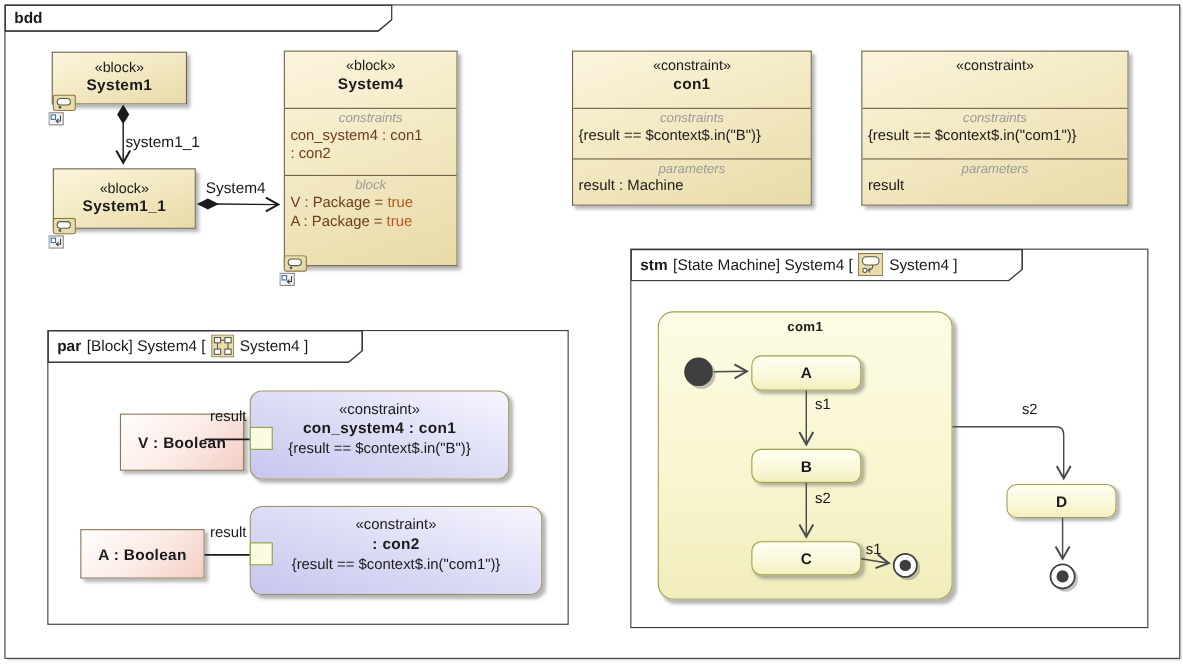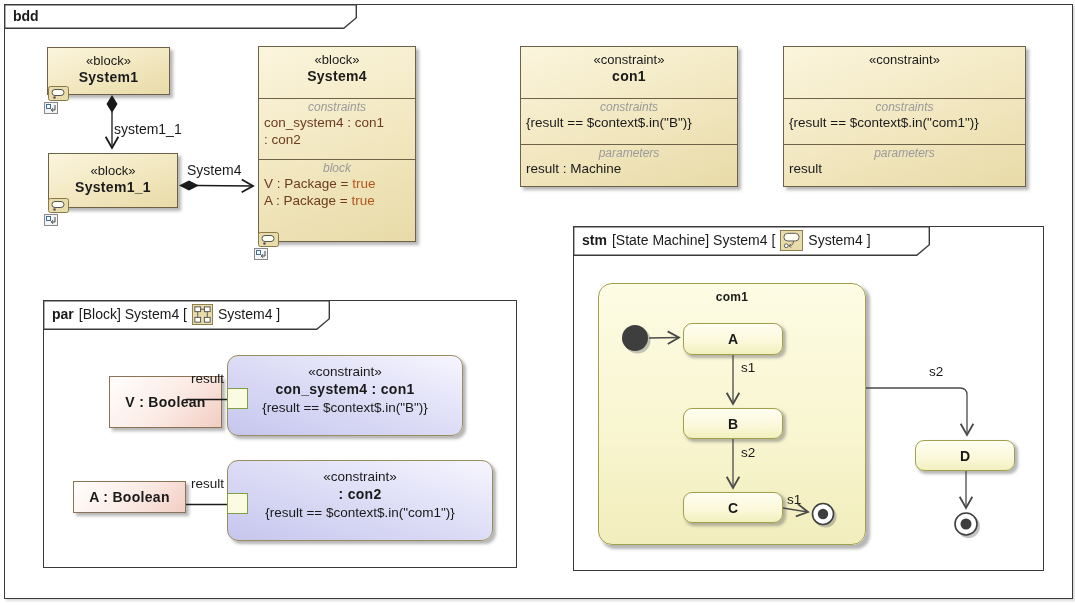--- a/index.html
+++ b/index.html
@@ -205,21 +205,21 @@
       <rect x="0.5" y="16.5" width="13" height="11" fill="#f5f5f5" stroke="#888"></rect>
       <rect x="2.5" y="18.5" width="4" height="4" fill="#fff" stroke="#3a6ea5"></rect>
       <path d="M11,19 L11,24 L7.5,24" fill="none" stroke="#444"></path>
       <path d="M9.2,22.2 L7.2,24 L9.2,25.8" fill="none" stroke="#444"></path>
     </svg>
   </span>
 
   <div class="pbox" style="left:73px;top:376px;width:113px;height:52px;margin-left:36px;">
     <span>V : Boolean</span>
   </div>
-  <div class="pbox" style="left:73px;top:481px;width:113px;height:32px;">
+  <div class="pbox" style="left:73px;top:481px;width:113px;height:45px;">
     <span>A : Boolean</span>
   </div>
 
   <div class="crect" style="left:227px;top:355px;width:236px;height:81px;">
     <div class="stereo">«constraint»</div>
     <div class="cname">con_system4 : con1</div>
     <div class="cexpr">{result == $context$.in("B")}</div>
   </div>
   <div class="crect" style="left:227px;top:460px;width:266px;height:81px;">
     <div class="stereo">«constraint»</div>

